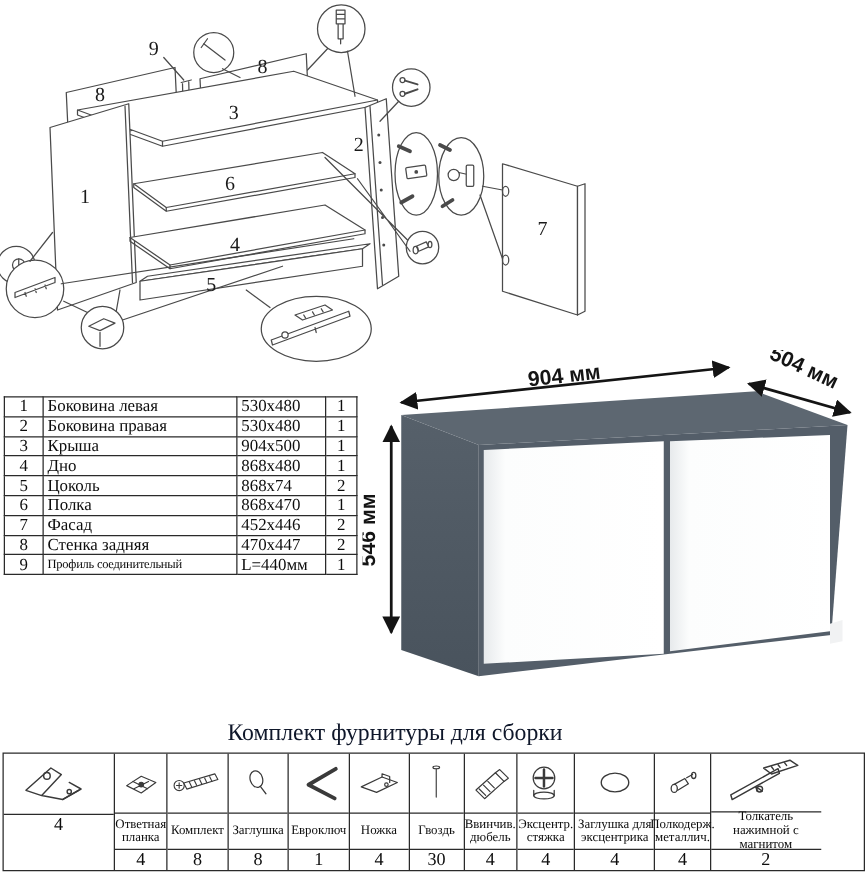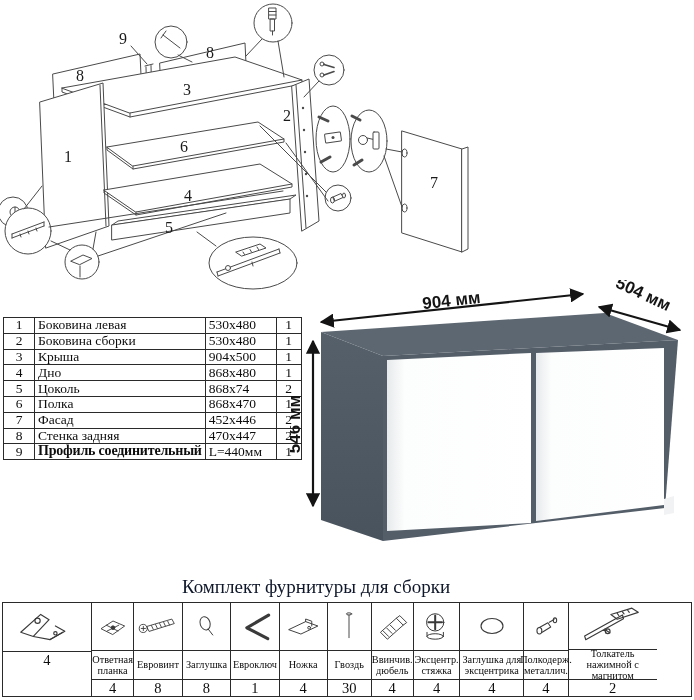--- a/index.html
+++ b/index.html
@@ -14,21 +14,21 @@
   
   .parts-table{position:absolute;left:3px;top:317px;border-collapse:collapse;background:#fff;}
   .parts-table td{
     border:1px solid #2a2a2a;font-size:13.5px;line-height:1.05;
     padding:0 3px;height:14.8px;white-space:nowrap;color:#0d0d0d;
   }
   .parts-table td.c-num{width:24px;text-align:center;}
   .parts-table td.c-name{width:148px;text-align:left;}
   .parts-table td.c-size{width:64px;}
   .parts-table td.c-qty{width:18px;text-align:center;}
-  .parts-table tr.tight td.c-name{font-size:14px;letter-spacing:-0.2px;font-weight:bold;}
+  .parts-table tr.tight td.c-name{font-size:10px;letter-spacing:-0.2px;}
 
   
   .hw-title{
     position:absolute;left:0;top:576px;width:632px;text-align:center;
     font-size:19px;color:#0f172a;
   }
   .hw-table{
     position:absolute;left:2px;top:602px;width:690px;height:95px;
     display:flex;border:1px solid #2a2a2a;box-sizing:border-box;background:#fff;
   }
@@ -195,21 +195,21 @@
   <table class="parts-table">
     <tbody>
       <tr>
           <td class="c-num">1</td>
           <td class="c-name">Боковина левая</td>
           <td class="c-size">530х480</td>
           <td class="c-qty">1</td>
         </tr>
       <tr>
           <td class="c-num">2</td>
-          <td class="c-name">Боковина сборки</td>
+          <td class="c-name">Боковина правая</td>
           <td class="c-size">530х480</td>
           <td class="c-qty">1</td>
         </tr>
       <tr>
           <td class="c-num">3</td>
           <td class="c-name">Крыша</td>
           <td class="c-size">904х500</td>
           <td class="c-qty">1</td>
         </tr>
       <tr>
@@ -318,21 +318,21 @@
 
     <div class="hw-col" style="width:7.0%">
       <div class="hw-icon">
           <svg width="44" height="42" viewBox="0 0 54 36">
         <circle cx="9" cy="21" r="5"></circle>
         <path d="M9,18.4 v5.2 M6.4,21 h5.2"></path>
         <path d="M13.5,18.5 L44,9.5 l3,5.5 L16.5,24.5 Z"></path>
         <path d="M19,17.5 l2.2,4.6 M24,16.2 l2.2,4.6 M29,14.9 l2.2,4.6 M34,13.6 l2.2,4.6 M39,12.3 l2.2,4.6"></path>
       </svg>
         </div>
-      <div class="hw-name">Евровинт</div>
+      <div class="hw-name">Комплект</div>
       <div class="hw-qty">8</div>
     </div>
 
     <div class="hw-col" style="width:7.1%">
       <div class="hw-icon">
           <svg width="36" height="42" viewBox="0 0 40 36">
         <ellipse cx="19" cy="15" rx="5.5" ry="7.5" transform="rotate(-18 19 15)"></ellipse>
         <path d="M22.5,21.5 l5,6.5"></path>
       </svg>
         </div>

